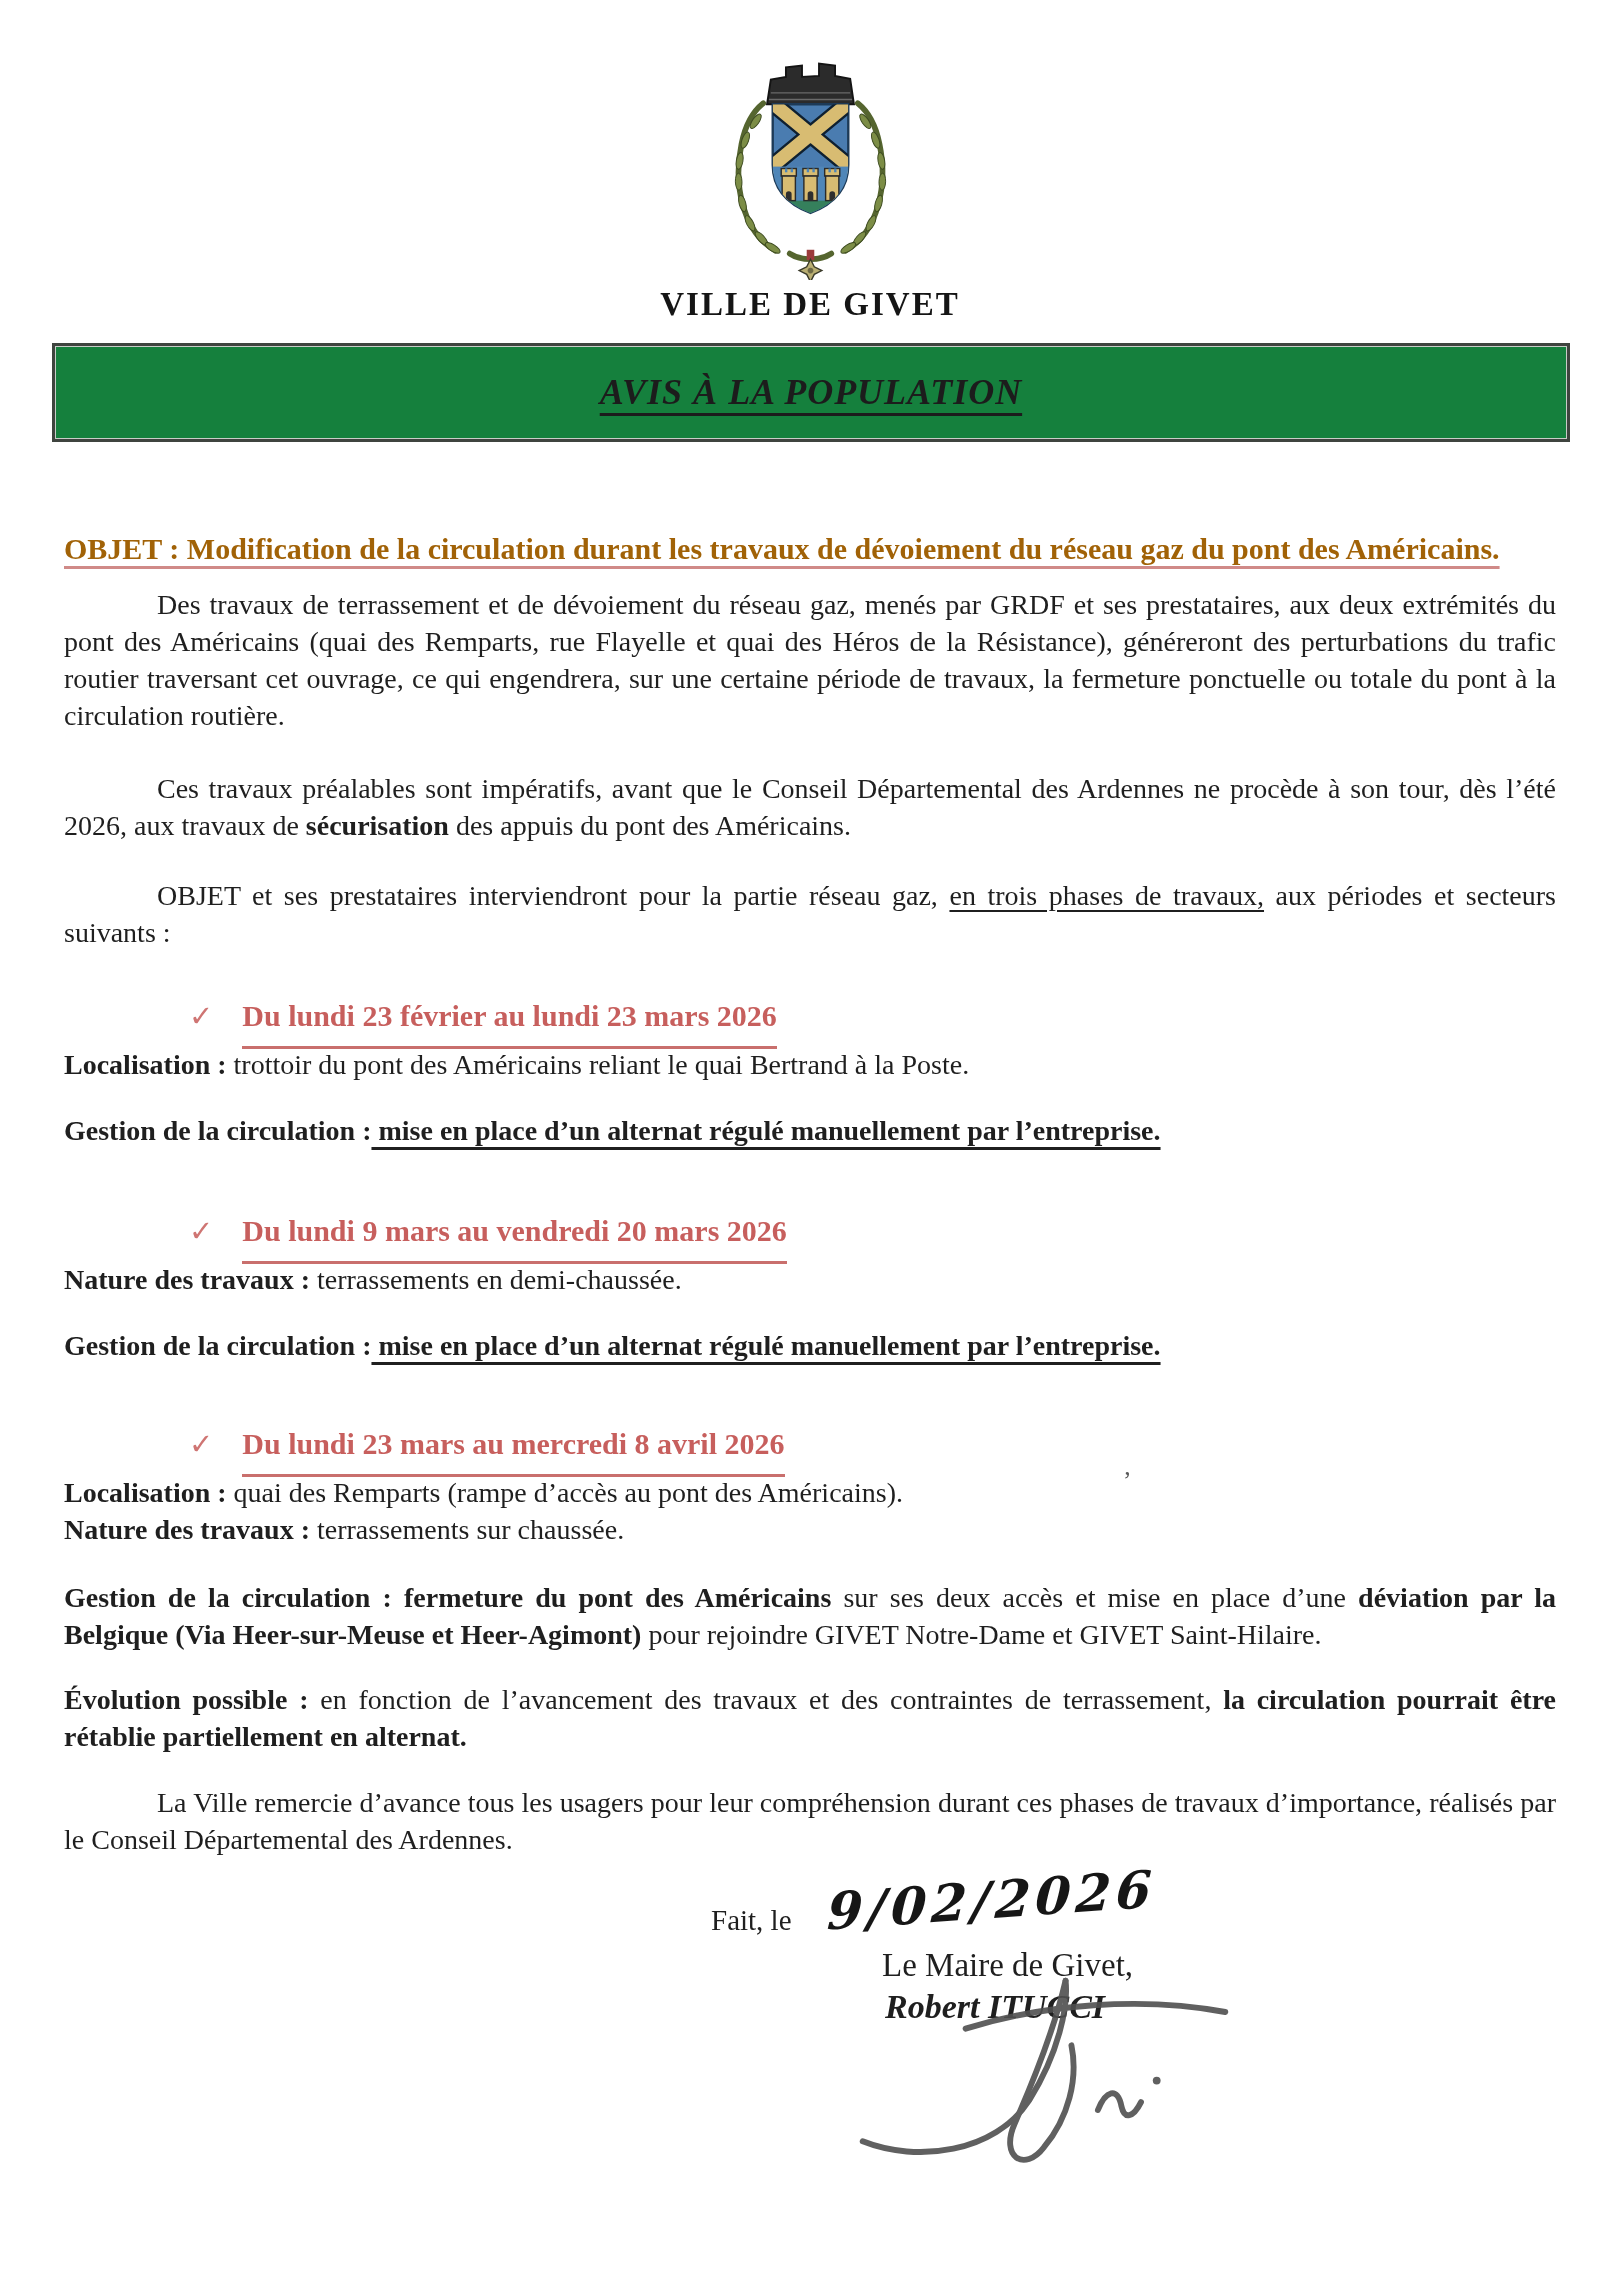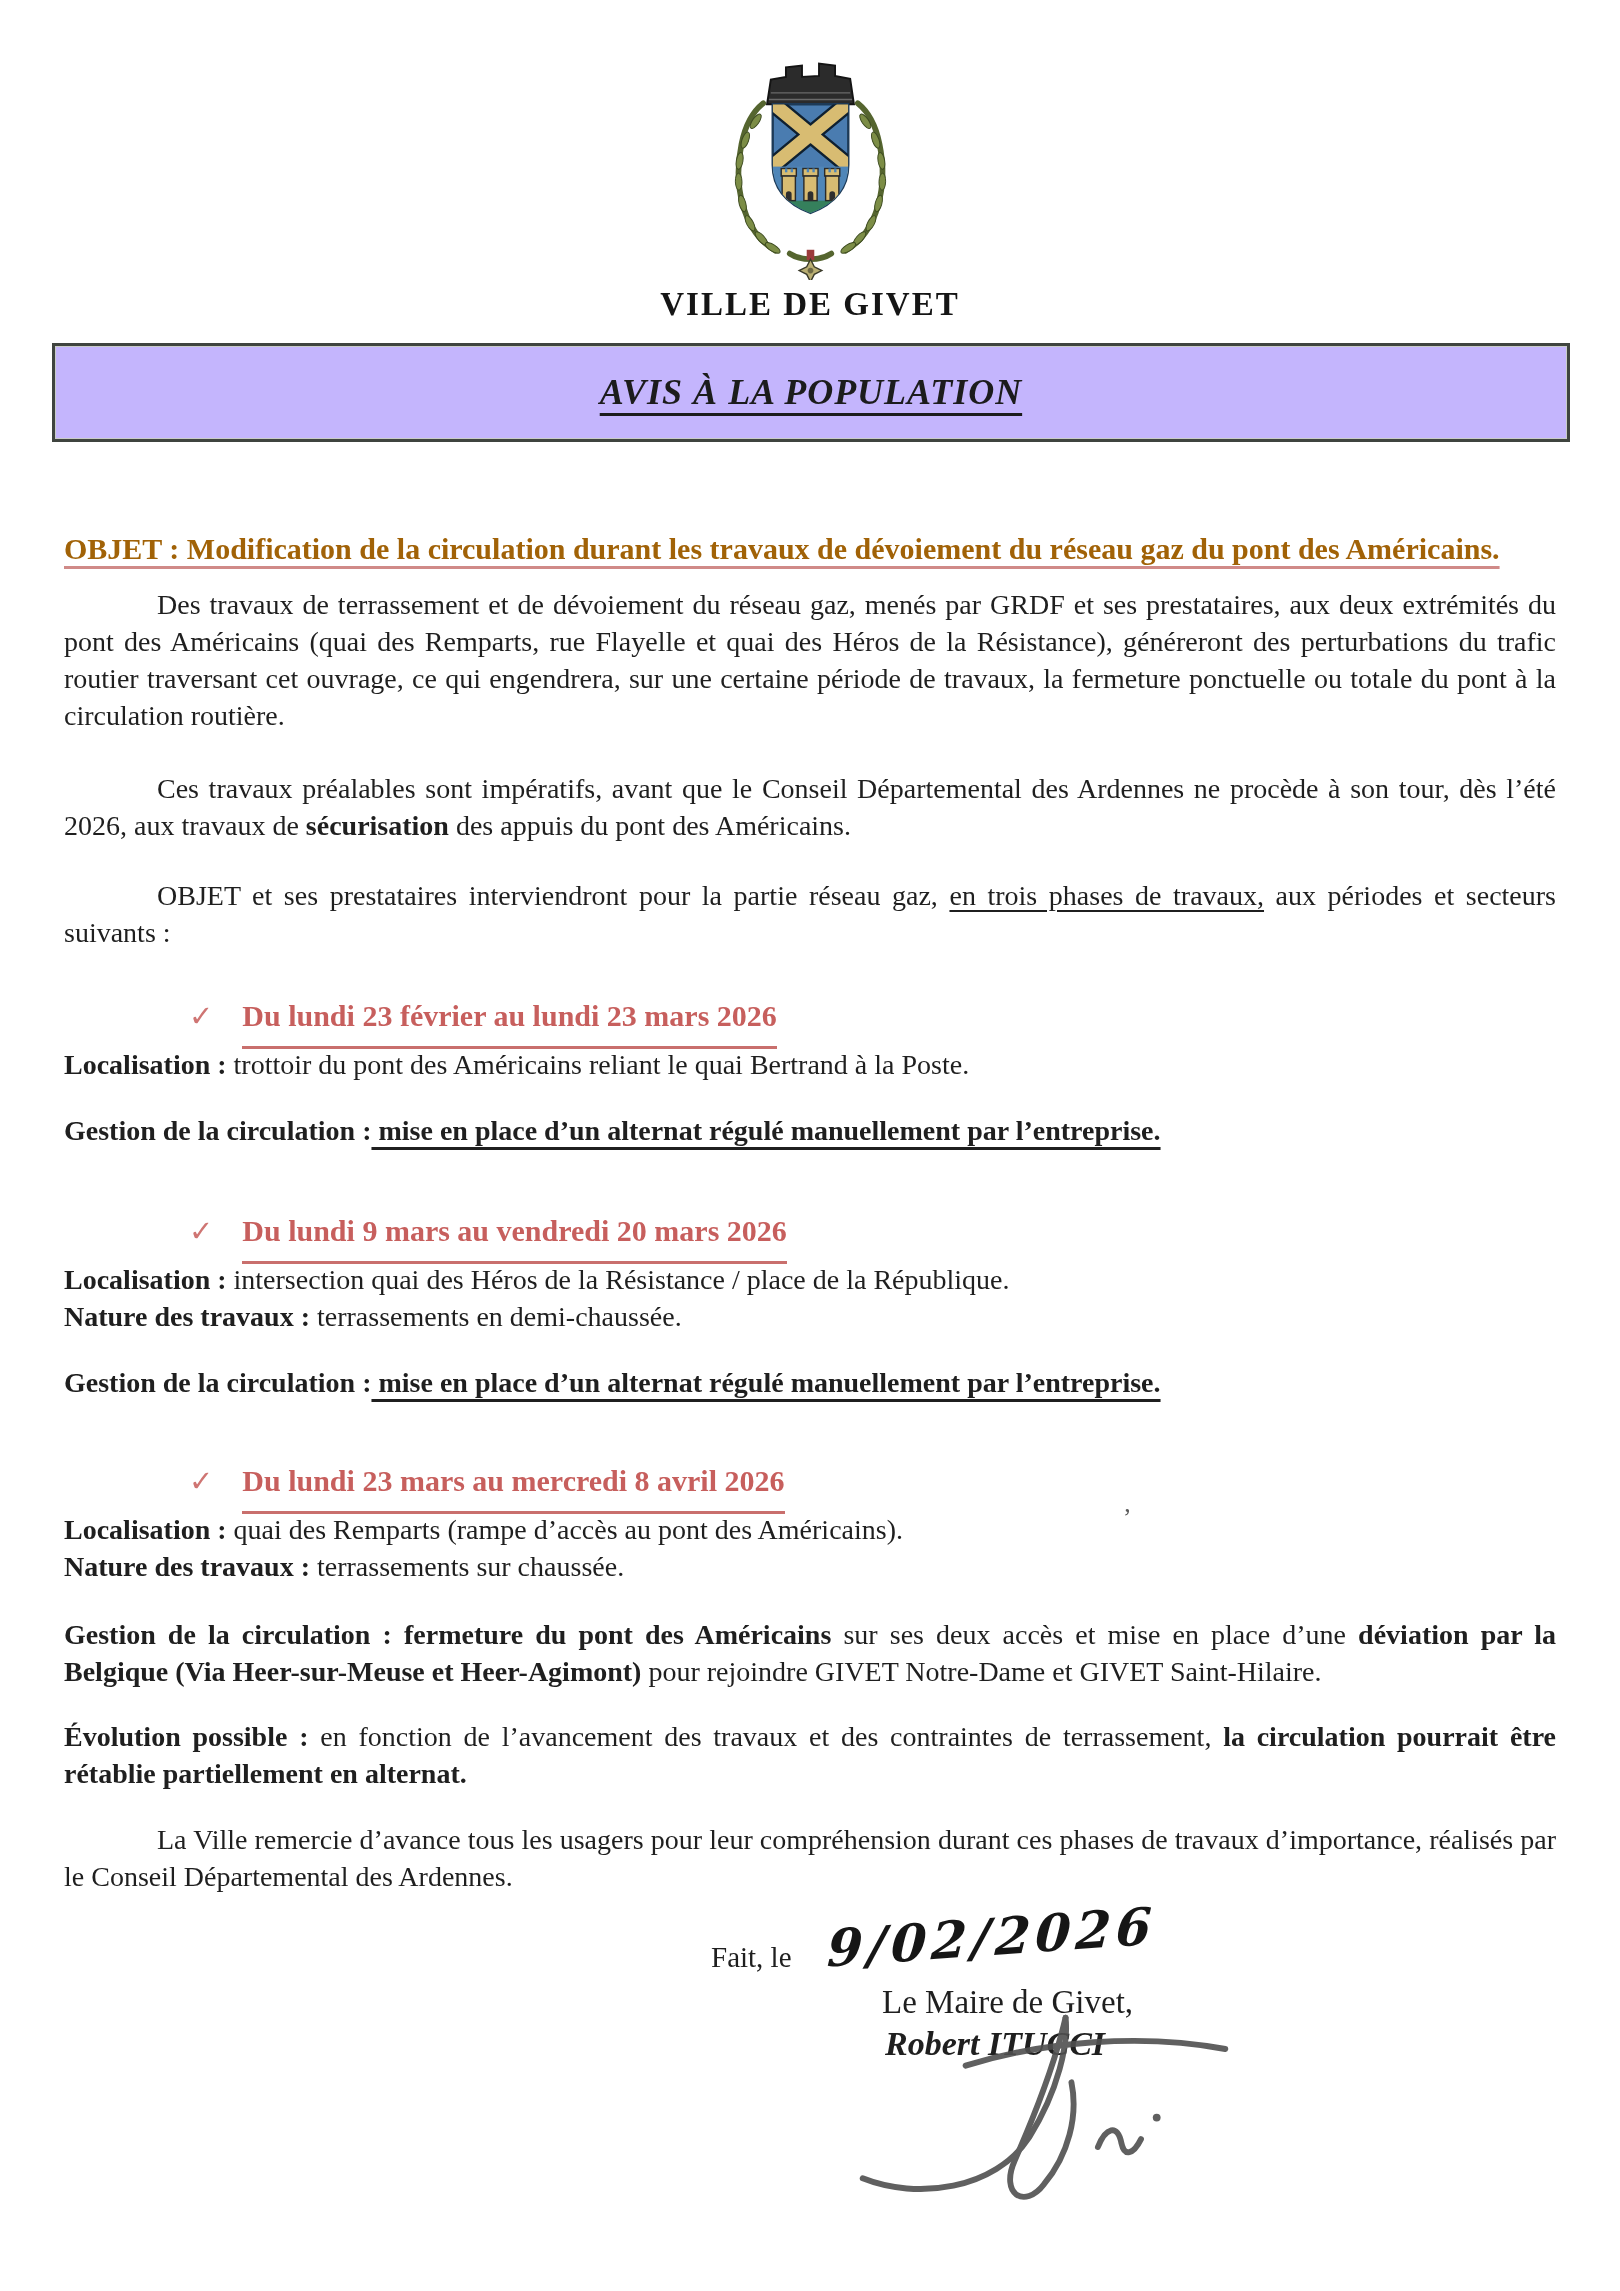--- a/index.html
+++ b/index.html
@@ -7,21 +7,21 @@
     width:1620px; height:2292px; margin:0 auto; background:#ffffff;
     font-family:"Liberation Serif", serif; color:#1f1f1f;
     padding:0 64px; box-sizing:border-box; position:relative; overflow:hidden;
   }
   .crest-wrap { padding-top:57px; text-align:center; }
   .city {
     text-align:center; font-size:33px; font-weight:bold; letter-spacing:2px;
     margin-top:2px; color:#151515;
   }
   .banner {
-    border:3.9px solid #3f443f; background:#c4b5fd; height:93px;
+    border:3.9px solid #3f443f; background:#15803d; height:93px;
     display:flex; align-items:center; justify-content:center;
     margin:19.6px -13.7px 0 -11.8px; box-shadow:inset 0 0 0 1px #c9ccc8;
   }
   .banner-title {
     font-size:36px; font-weight:bold; font-style:italic; letter-spacing:1px;
     color:#1c1c1c; text-decoration:underline; text-decoration-thickness:2.9px;
     text-underline-offset:8.8px;
   }
   .body-text { font-size:28px; line-height:37px; text-align:justify; }
   .indent { text-indent:93px; }
@@ -155,21 +155,20 @@
   </div>
   <div class="body-text detail">
     <div class="detail-line"><span class="bold">Localisation :</span><span> trottoir du pont des Américains reliant le quai Bertrand à la Poste.</span></div>
     <div class="detail-line gestion"><span class="bold">Gestion de la circulation :</span><span class="gestion-underline"> mise en place d’un alternat régulé manuellement par l’entreprise. </span></div>
   </div>
 
   <div class="phase-head ph2">
     <span class="check">✓</span><span class="phase-date">Du lundi 9 mars au vendredi 20 mars 2026</span>
   </div>
   <div class="body-text detail">
-    <div class="detail-line"><span class="bold">Localisation :</span><span> intersection quai des Héros de la Résistance / place de la République.</span></div>
     <div class="detail-line"><span class="bold">Nature des travaux :</span><span> terrassements en demi-chaussée.</span></div>
     <div class="detail-line gestion"><span class="bold">Gestion de la circulation :</span><span class="gestion-underline"> mise en place d’un alternat régulé manuellement par l’entreprise.</span></div>
   </div>
 
   <div class="phase-head ph3">
     <span class="check">✓</span><span class="phase-date">Du lundi 23 mars au  mercredi 8 avril 2026</span>
   </div>
   <div class="body-text detail">
     <div class="detail-line"><span class="bold">Localisation :</span><span> quai des Remparts (rampe d’accès au pont des Américains).</span><span class="stray-mark">’</span></div>
     <div class="detail-line"><span class="bold">Nature des travaux :</span><span> terrassements sur chaussée.</span></div>

